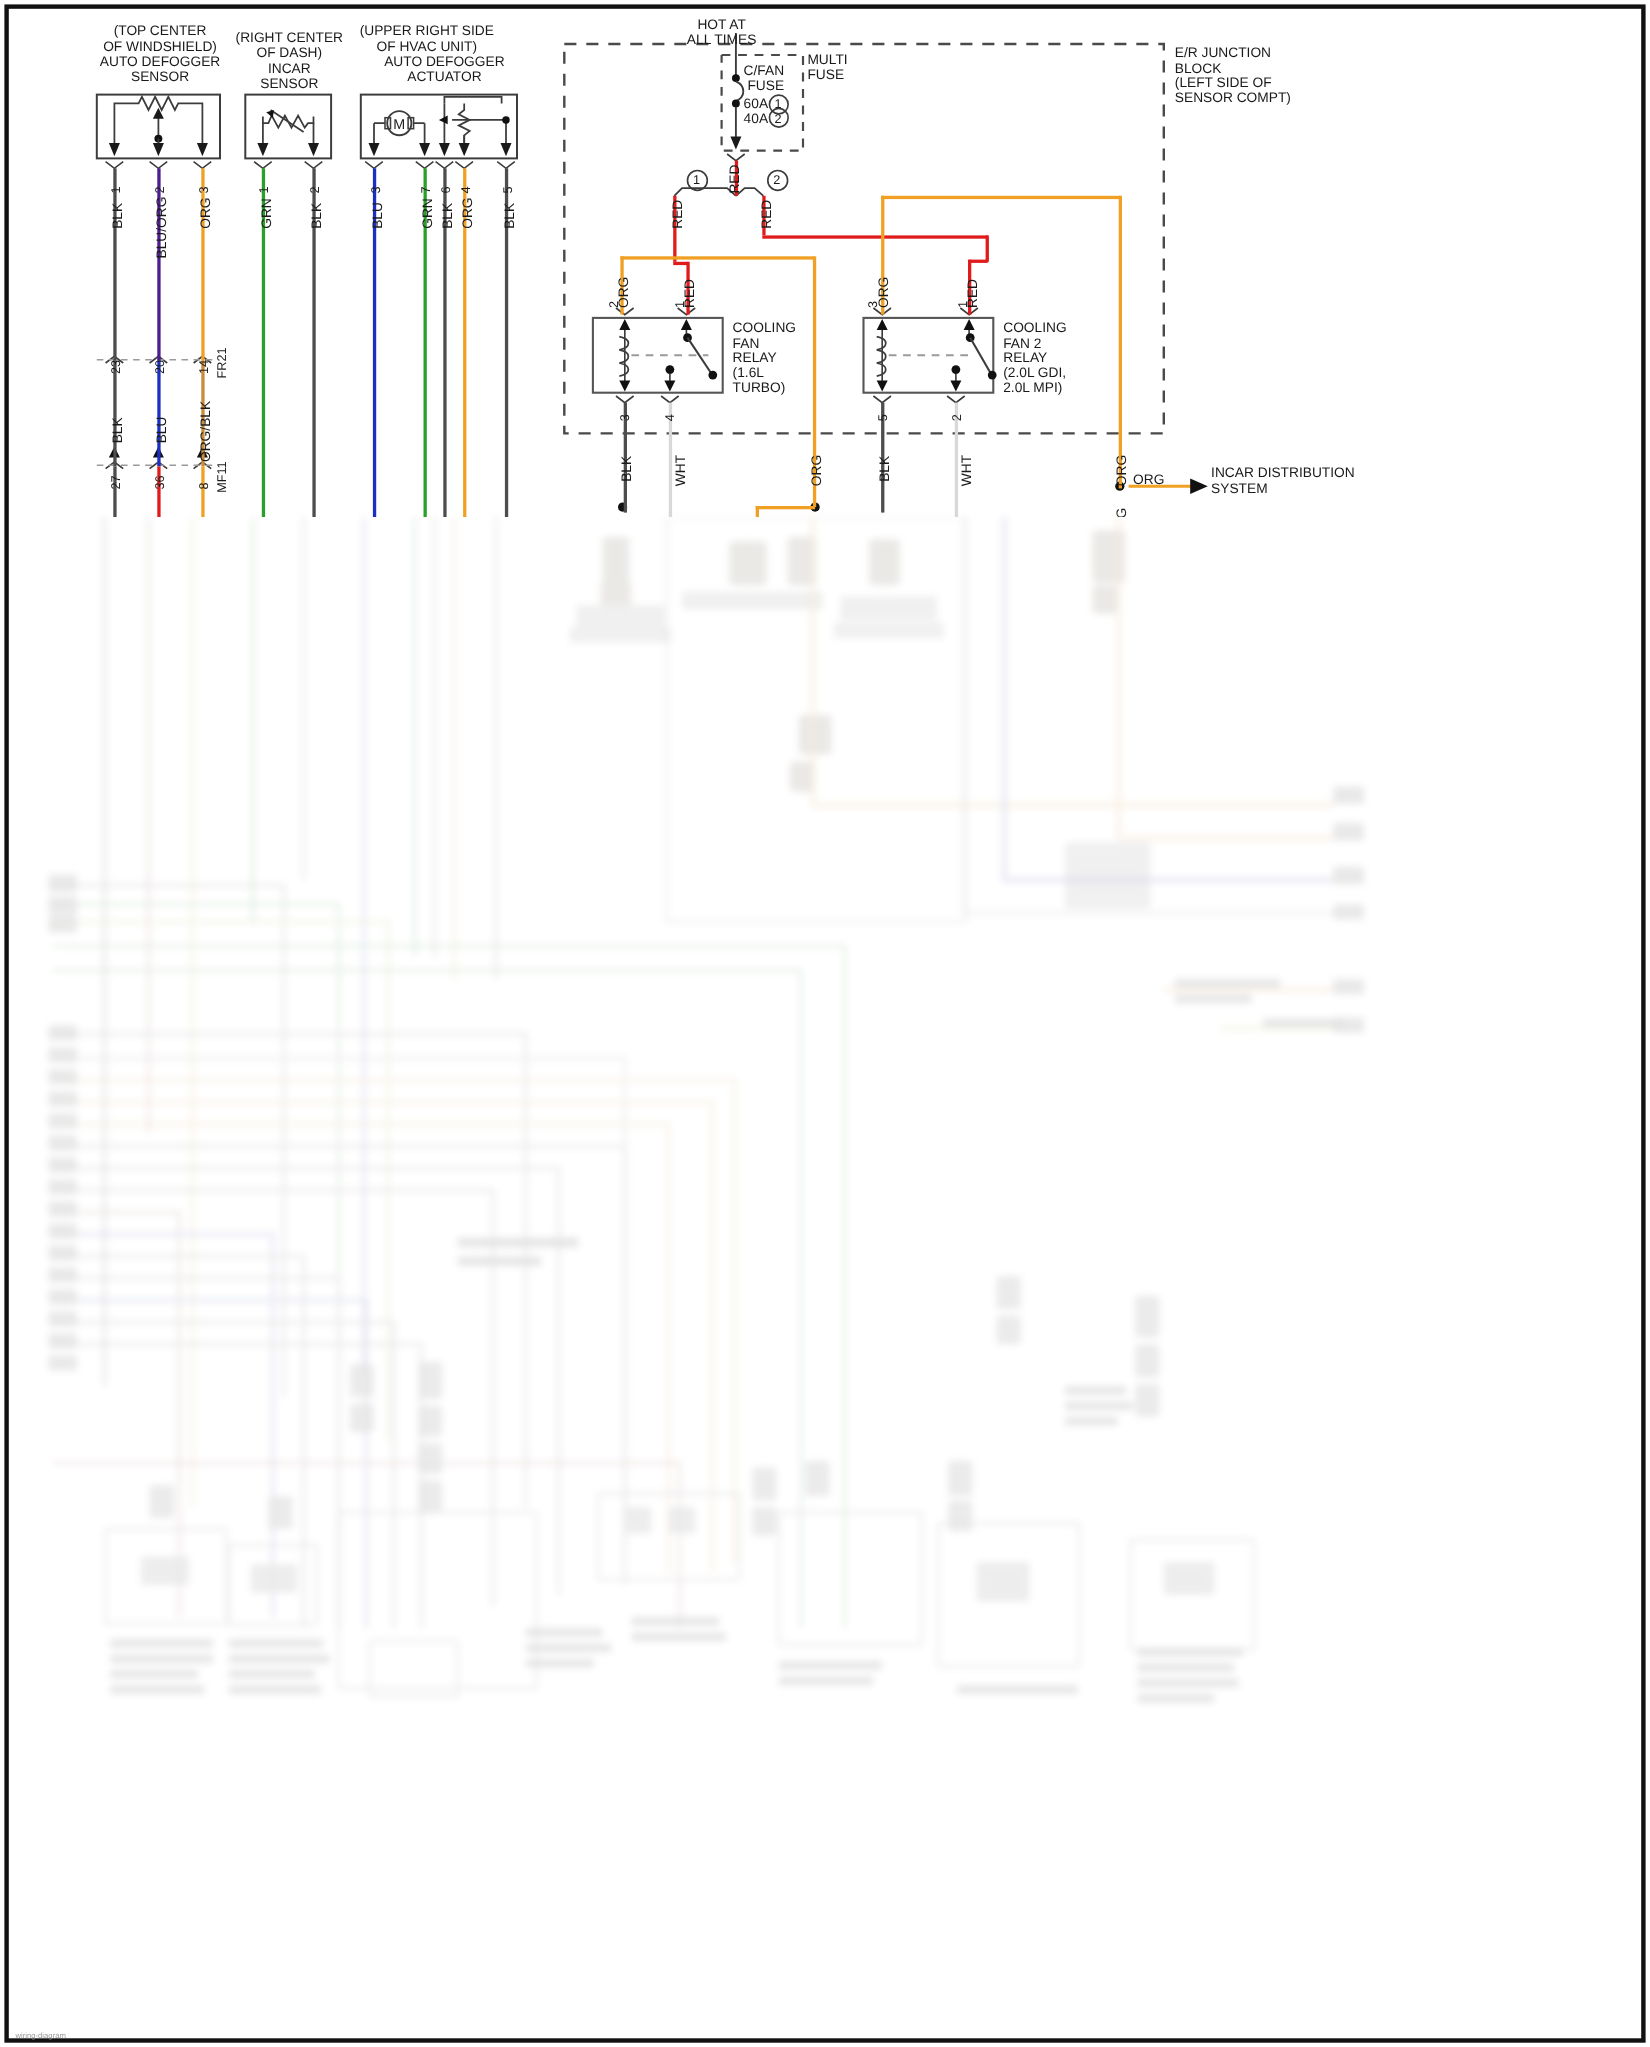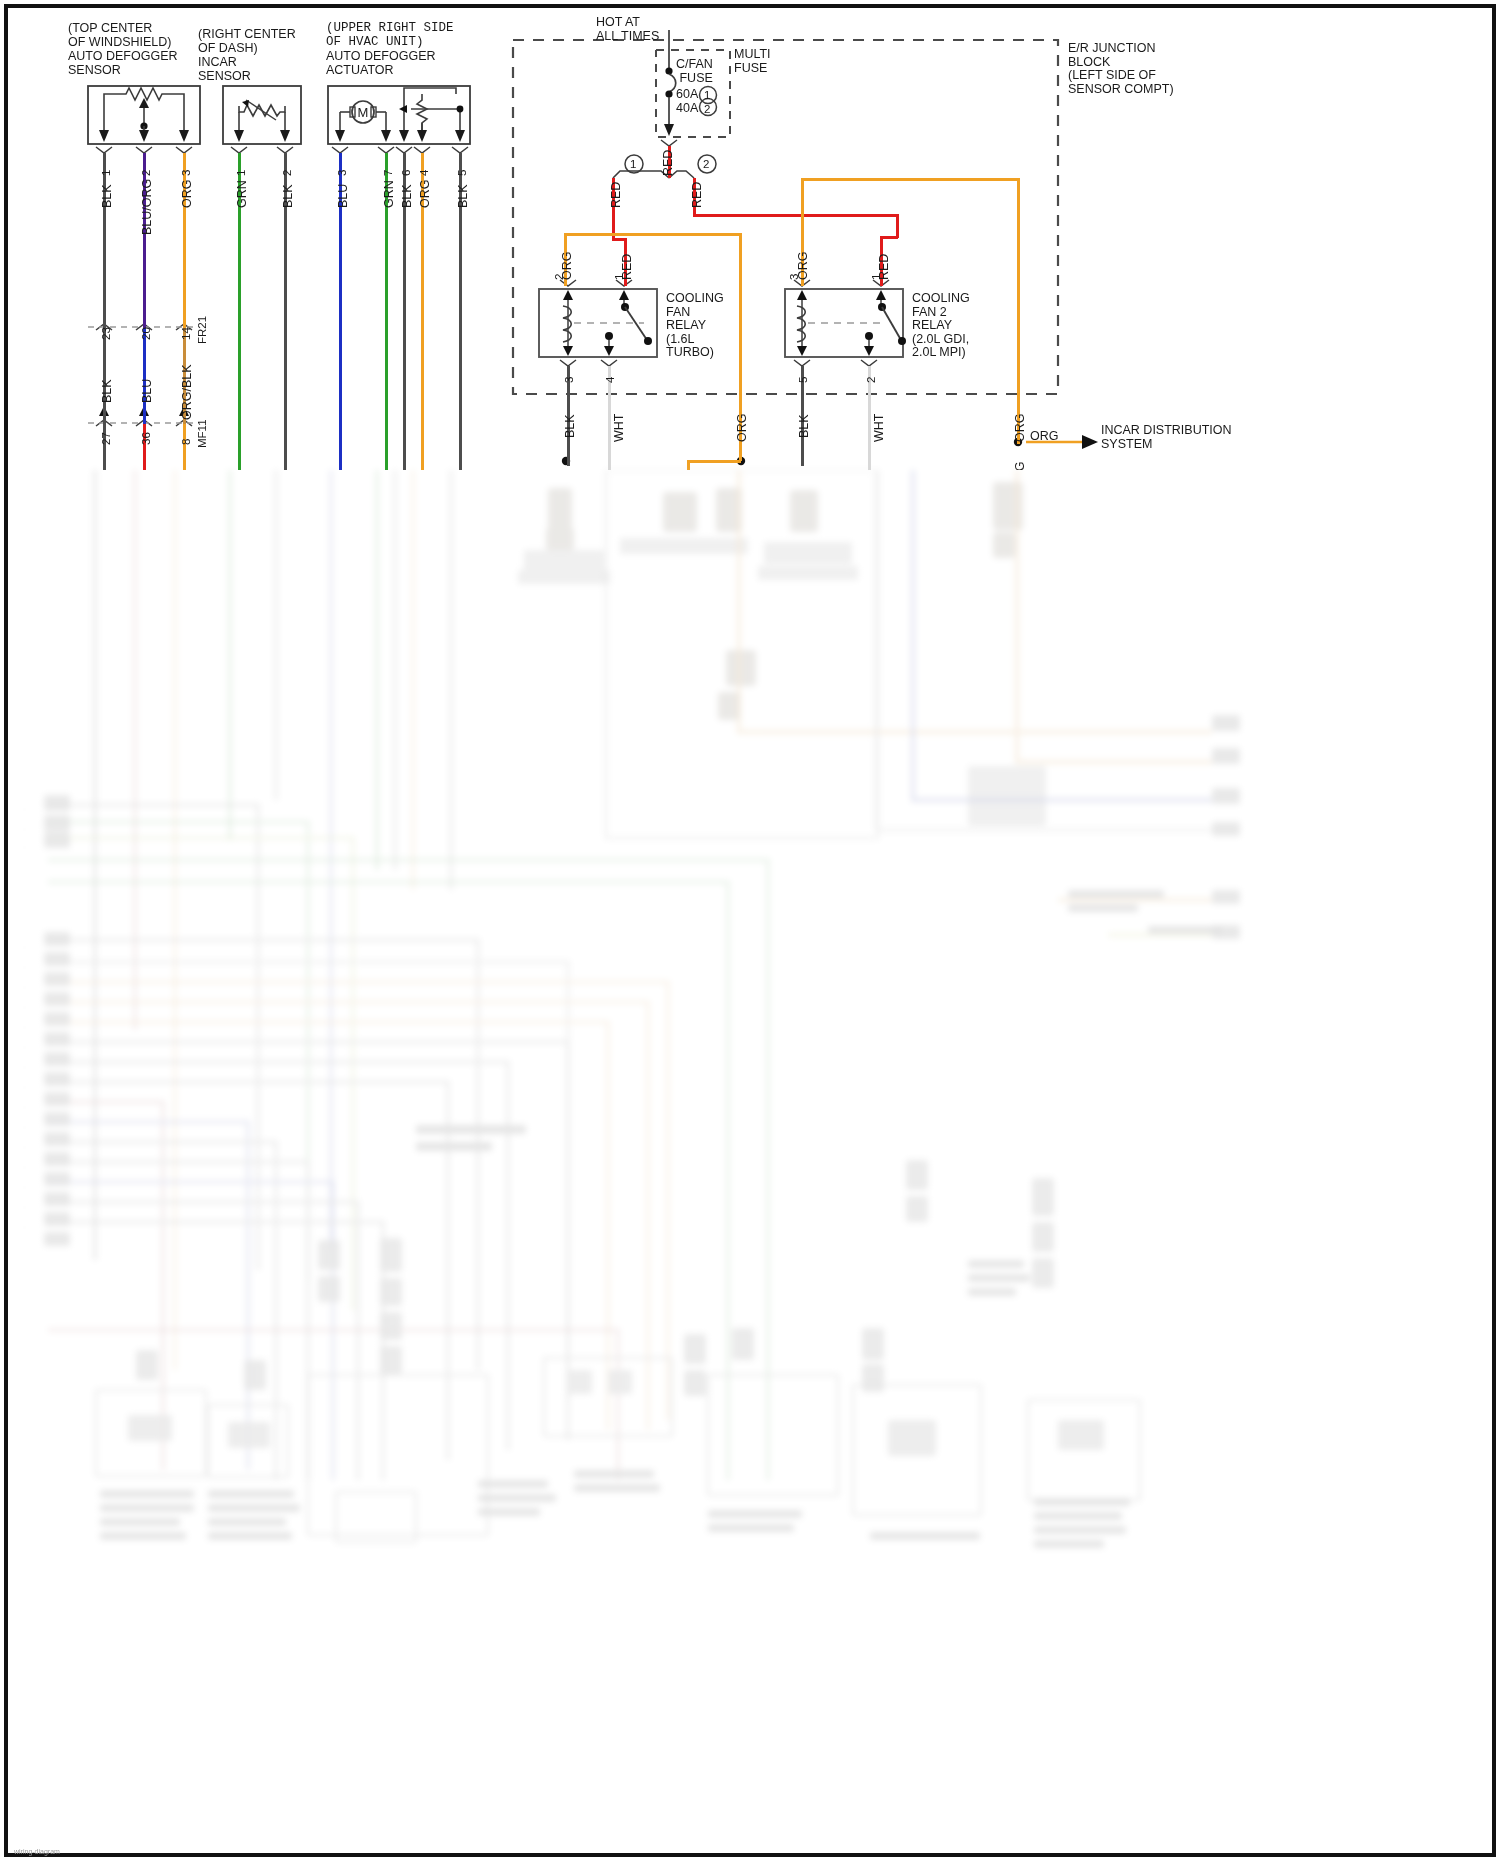--- a/index.html
+++ b/index.html
@@ -33,21 +33,21 @@
   }
 
   .lbl {
     position:absolute;
     font-family:"Liberation Sans", sans-serif;
     font-size:12.5px;
     color:#1a1a1a;
     line-height:13.5px;
     white-space:pre;
   }
-  .lbl.c { }
+  .lbl.c { text-align:center; }
   .lbl.sm { font-size:11.5px; }
 
   
   .vlbl {
     position:absolute;
     font-family:"Liberation Sans", sans-serif;
     font-size:12.5px;
     color:#1a1a1a;
     white-space:nowrap;
     transform-origin: 0 0;
@@ -289,21 +289,21 @@
     <div class="lbl c" style="left:60px; top:14px; width:155px;">(TOP CENTER
 OF WINDSHIELD)</div>
     <div class="lbl c" style="left:60px; top:42px; width:155px;">AUTO DEFOGGER
 SENSOR</div>
 
     <div class="lbl c" style="left:190px; top:20px; width:130px;">(RIGHT CENTER
 OF DASH)</div>
     <div class="lbl c" style="left:190px; top:48px; width:130px;">INCAR
 SENSOR</div>
 
-    <div class="lbl c" style="left:318px; top:14px; width:156px;font-family:Liberation Mono, monospace;">(UPPER RIGHT SIDE
+    <div class="lbl c" style="left:302px; top:14px; width:156px;">(UPPER RIGHT SIDE
 OF HVAC UNIT)</div>
     <div class="lbl c" style="left:318px; top:42px; width:156px;">AUTO DEFOGGER
 ACTUATOR</div>
 
     <div class="lbl c" style="left:588px; top:8px; width:120px;">HOT AT
 ALL TIMES</div>
     <div class="lbl" style="left:726px; top:40px;">MULTI
 FUSE</div>
     <div class="lbl" style="left:668px; top:50px;text-align:right;">C/FAN
 FUSE</div>

